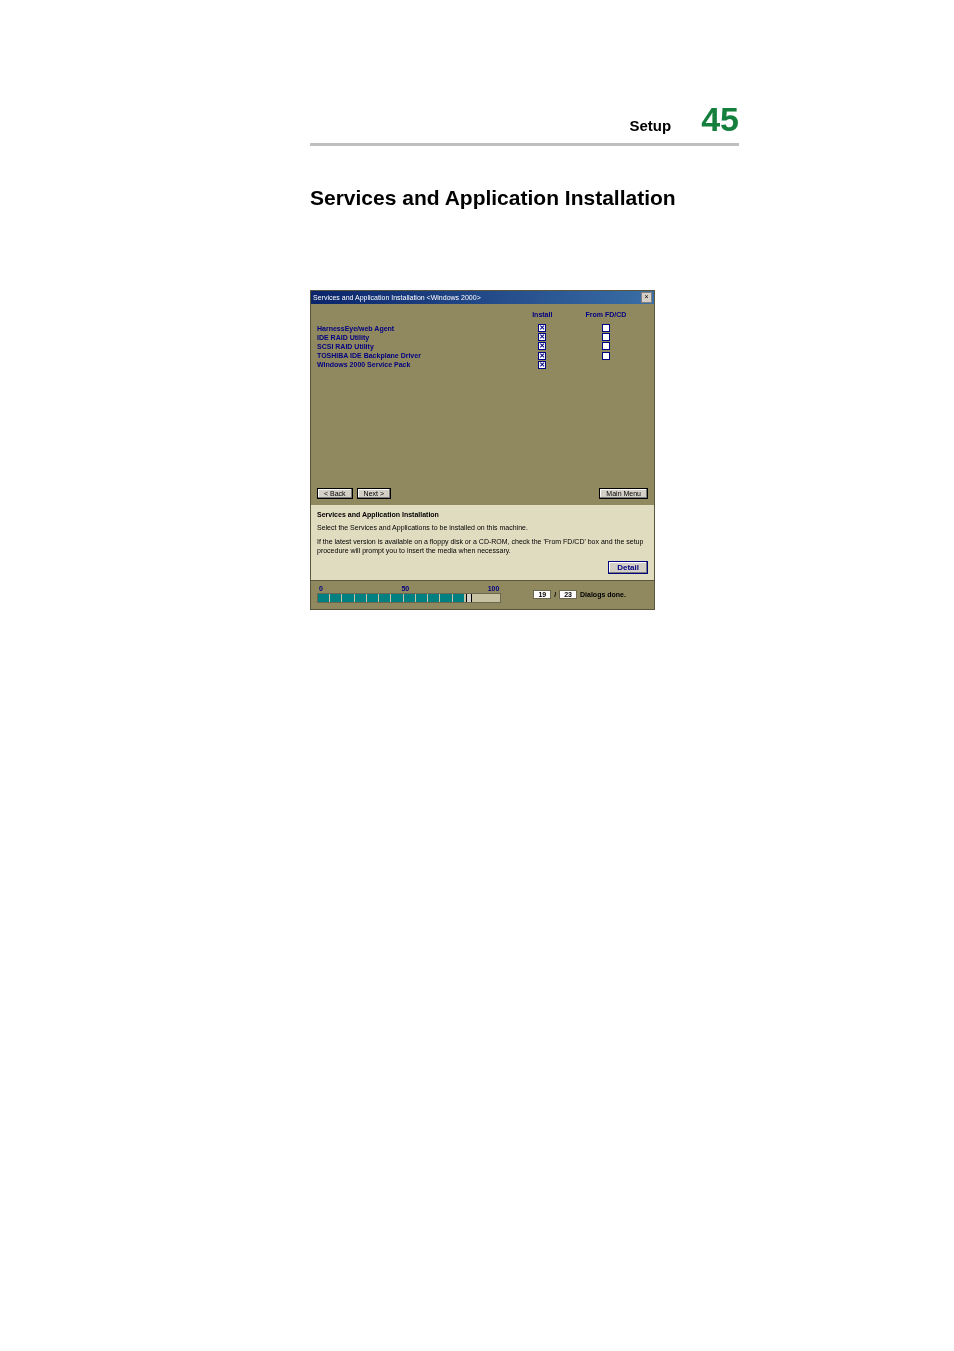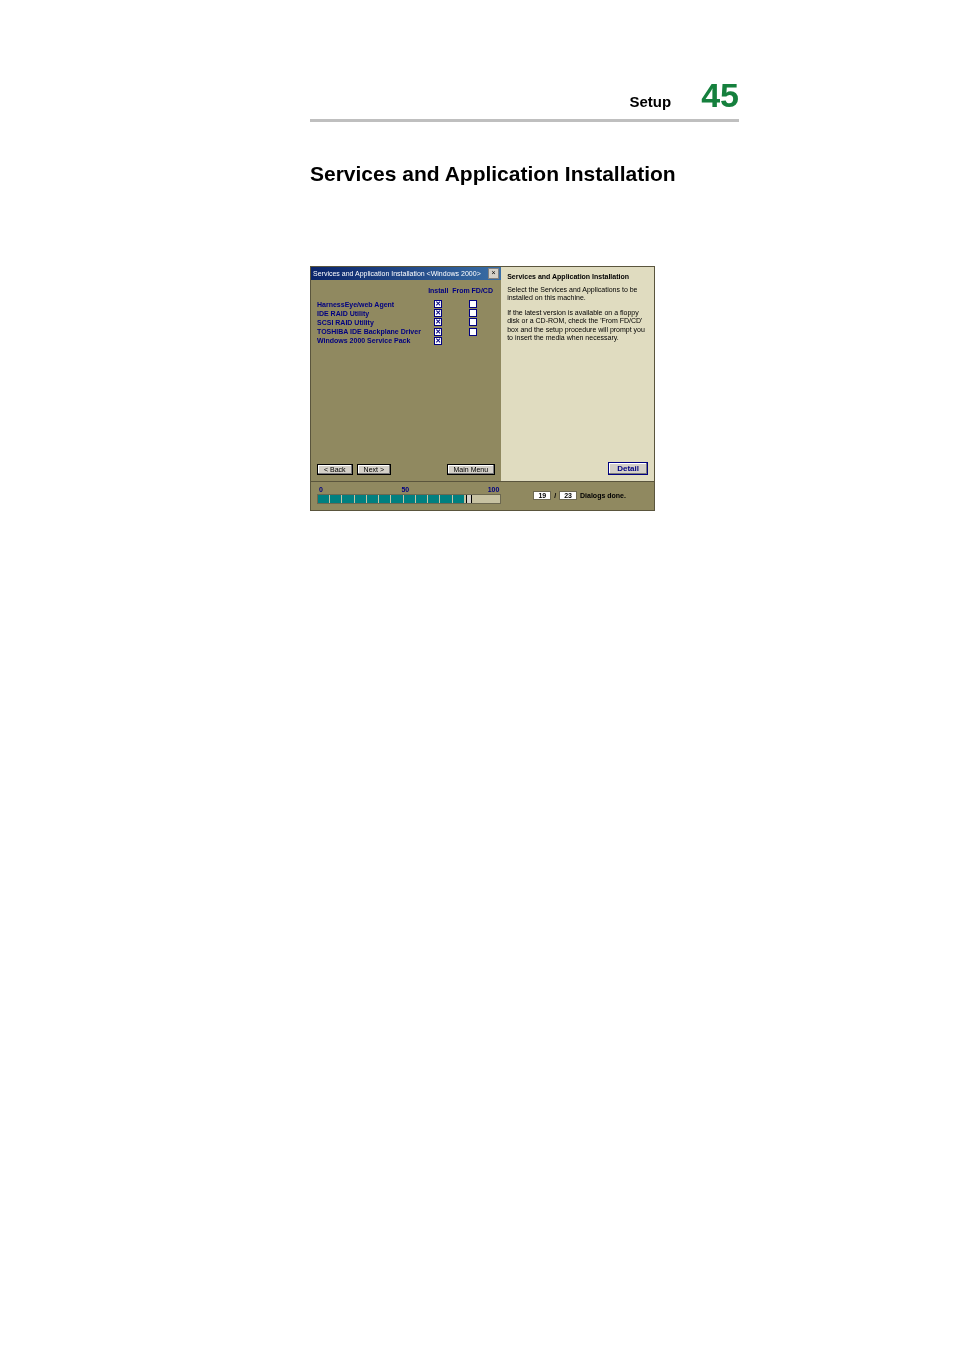--- a/index.html
+++ b/index.html
@@ -5,21 +5,21 @@
   html, body {
     margin: 0;
     padding: 0;
     background: #ffffff;
     font-family: Arial, Helvetica, sans-serif;
   }
   .page {
     width: 954px;
     height: 1235px;
     box-sizing: border-box;
-    padding: 76px 215px 0 310px;
+    padding: 100px 215px 0 310px;
     position: relative;
     border-radius: 15px;
   }
   .header-line {
     display: flex;
     align-items: baseline;
     justify-content: flex-end;
     border-bottom: 3px solid #bfbfbf;
     padding-bottom: 4px;
     margin-bottom: 40px;
@@ -46,20 +46,21 @@
     width: 345px;
     background: #908960;
     border: 1px solid #5a553d;
     box-sizing: border-box;
     font-family: "MS Sans Serif", Tahoma, sans-serif;
     font-size: 8px;
     color: #000;
   }
   .panes {
     display: flex;
+    flex-direction: column;
   }
   .left-pane {
     flex: 1.35;
     padding: 0;
     display: flex;
     flex-direction: column;
   }
   .titlebar {
     background: linear-gradient(to right, #0a246a, #3a6ea5);
     color: #ffffff;

